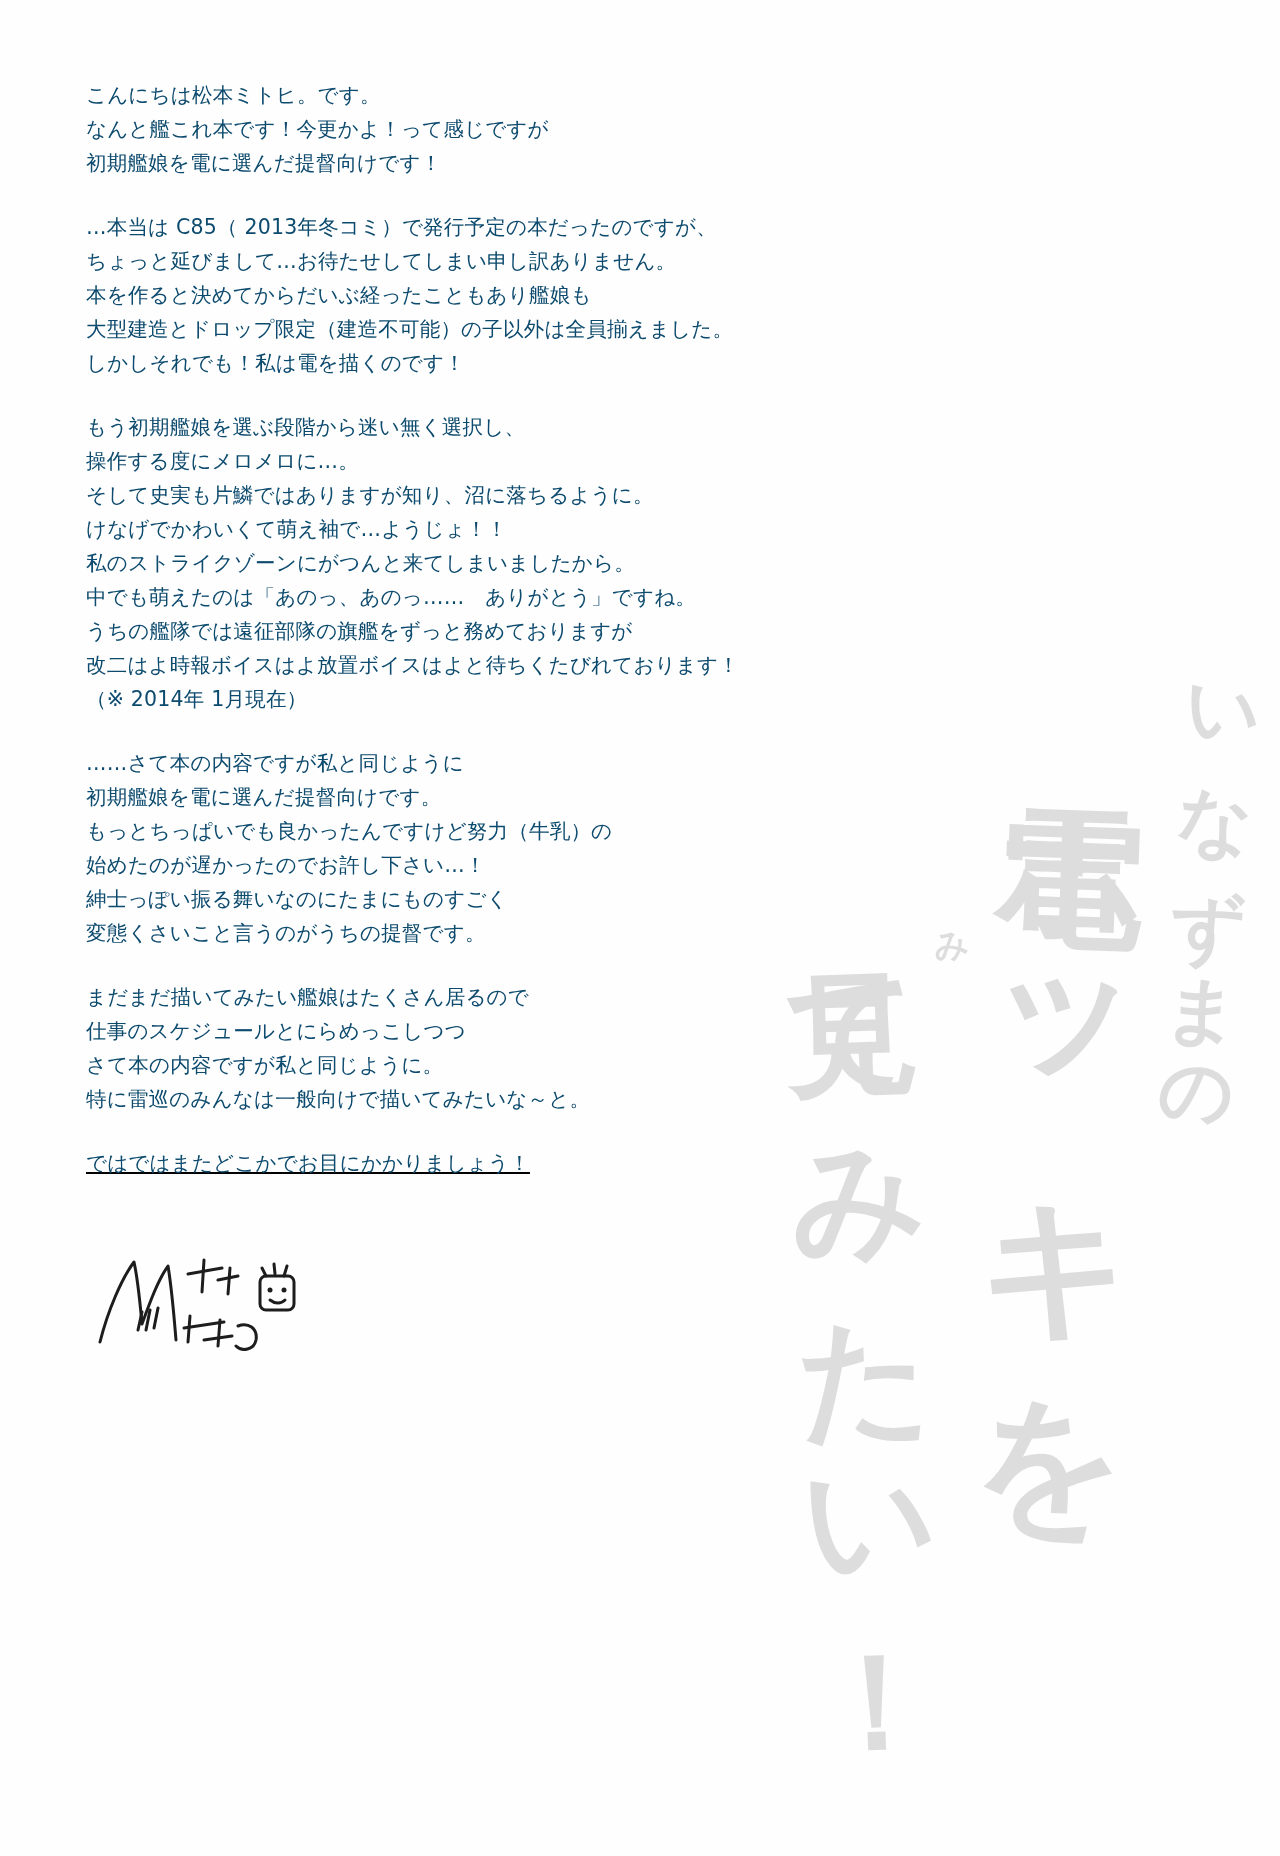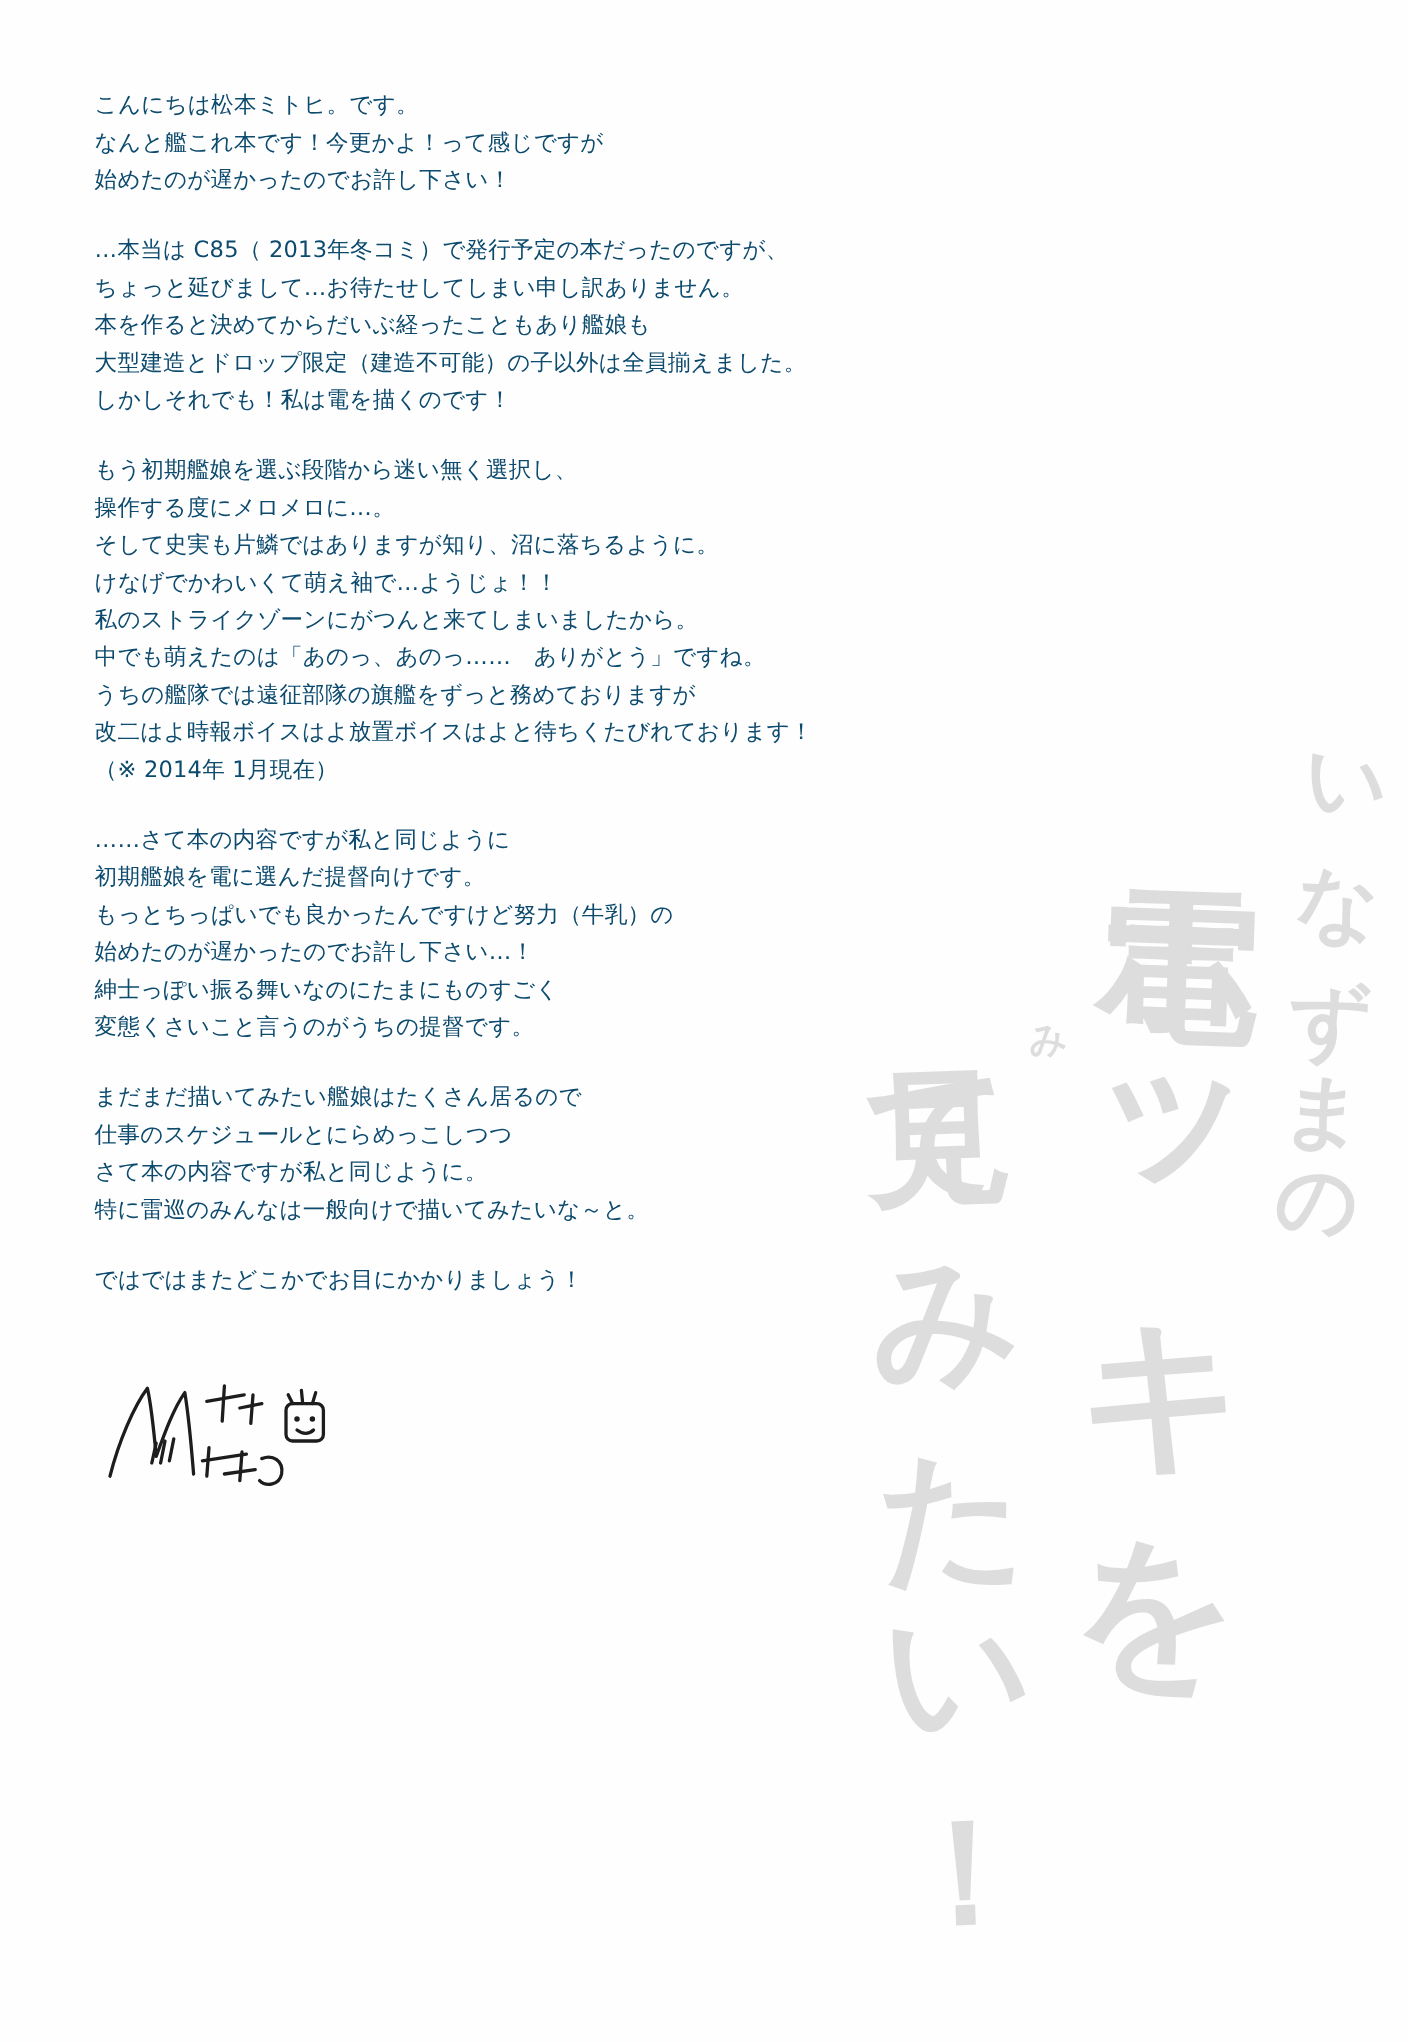--- a/index.html
+++ b/index.html
@@ -67,20 +67,21 @@
     position: absolute;
     left: 86px;
     top: 78px;
     width: 820px;
   }
   .para {
     margin: 0 0 30px 0;
   }
   .para:last-child {
     margin-bottom: 0;
+    text-decoration: underline;
   }
   .line {
     font-family: "DejaVu Sans", sans-serif;
     font-size: 20.5px;
     line-height: 34px;
     color: #0c4a6e;
     white-space: pre-wrap;
     letter-spacing: 0.01em;
   }
 
@@ -104,21 +105,21 @@
     <div class="bk bk-col2">電ホッキを</div>
     <div class="bk bk-col3">見てみたい！</div>
     <div class="bk bk-ruby">み</div>
   </div>
 
   <div id="afterword">
 
     <div class="para">
       <div class="line">こんにちは松本ミトヒ。です。</div>
       <div class="line">なんと艦これ本です！今更かよ！って感じですが</div>
-      <div class="line">始めたのが遅かったのでお許し下さい！</div>
+      <div class="line">初期艦娘を電に選んだ提督向けです！</div>
     </div>
 
     <div class="para">
       <div class="line">…本当は C85（ 2013年冬コミ）で発行予定の本だったのですが、</div>
       <div class="line">ちょっと延びまして…お待たせしてしまい申し訳ありません。</div>
       <div class="line">本を作ると決めてからだいぶ経ったこともあり艦娘も</div>
       <div class="line">大型建造とドロップ限定（建造不可能）の子以外は全員揃えました。</div>
       <div class="line">しかしそれでも！私は電を描くのです！</div>
     </div>
 

